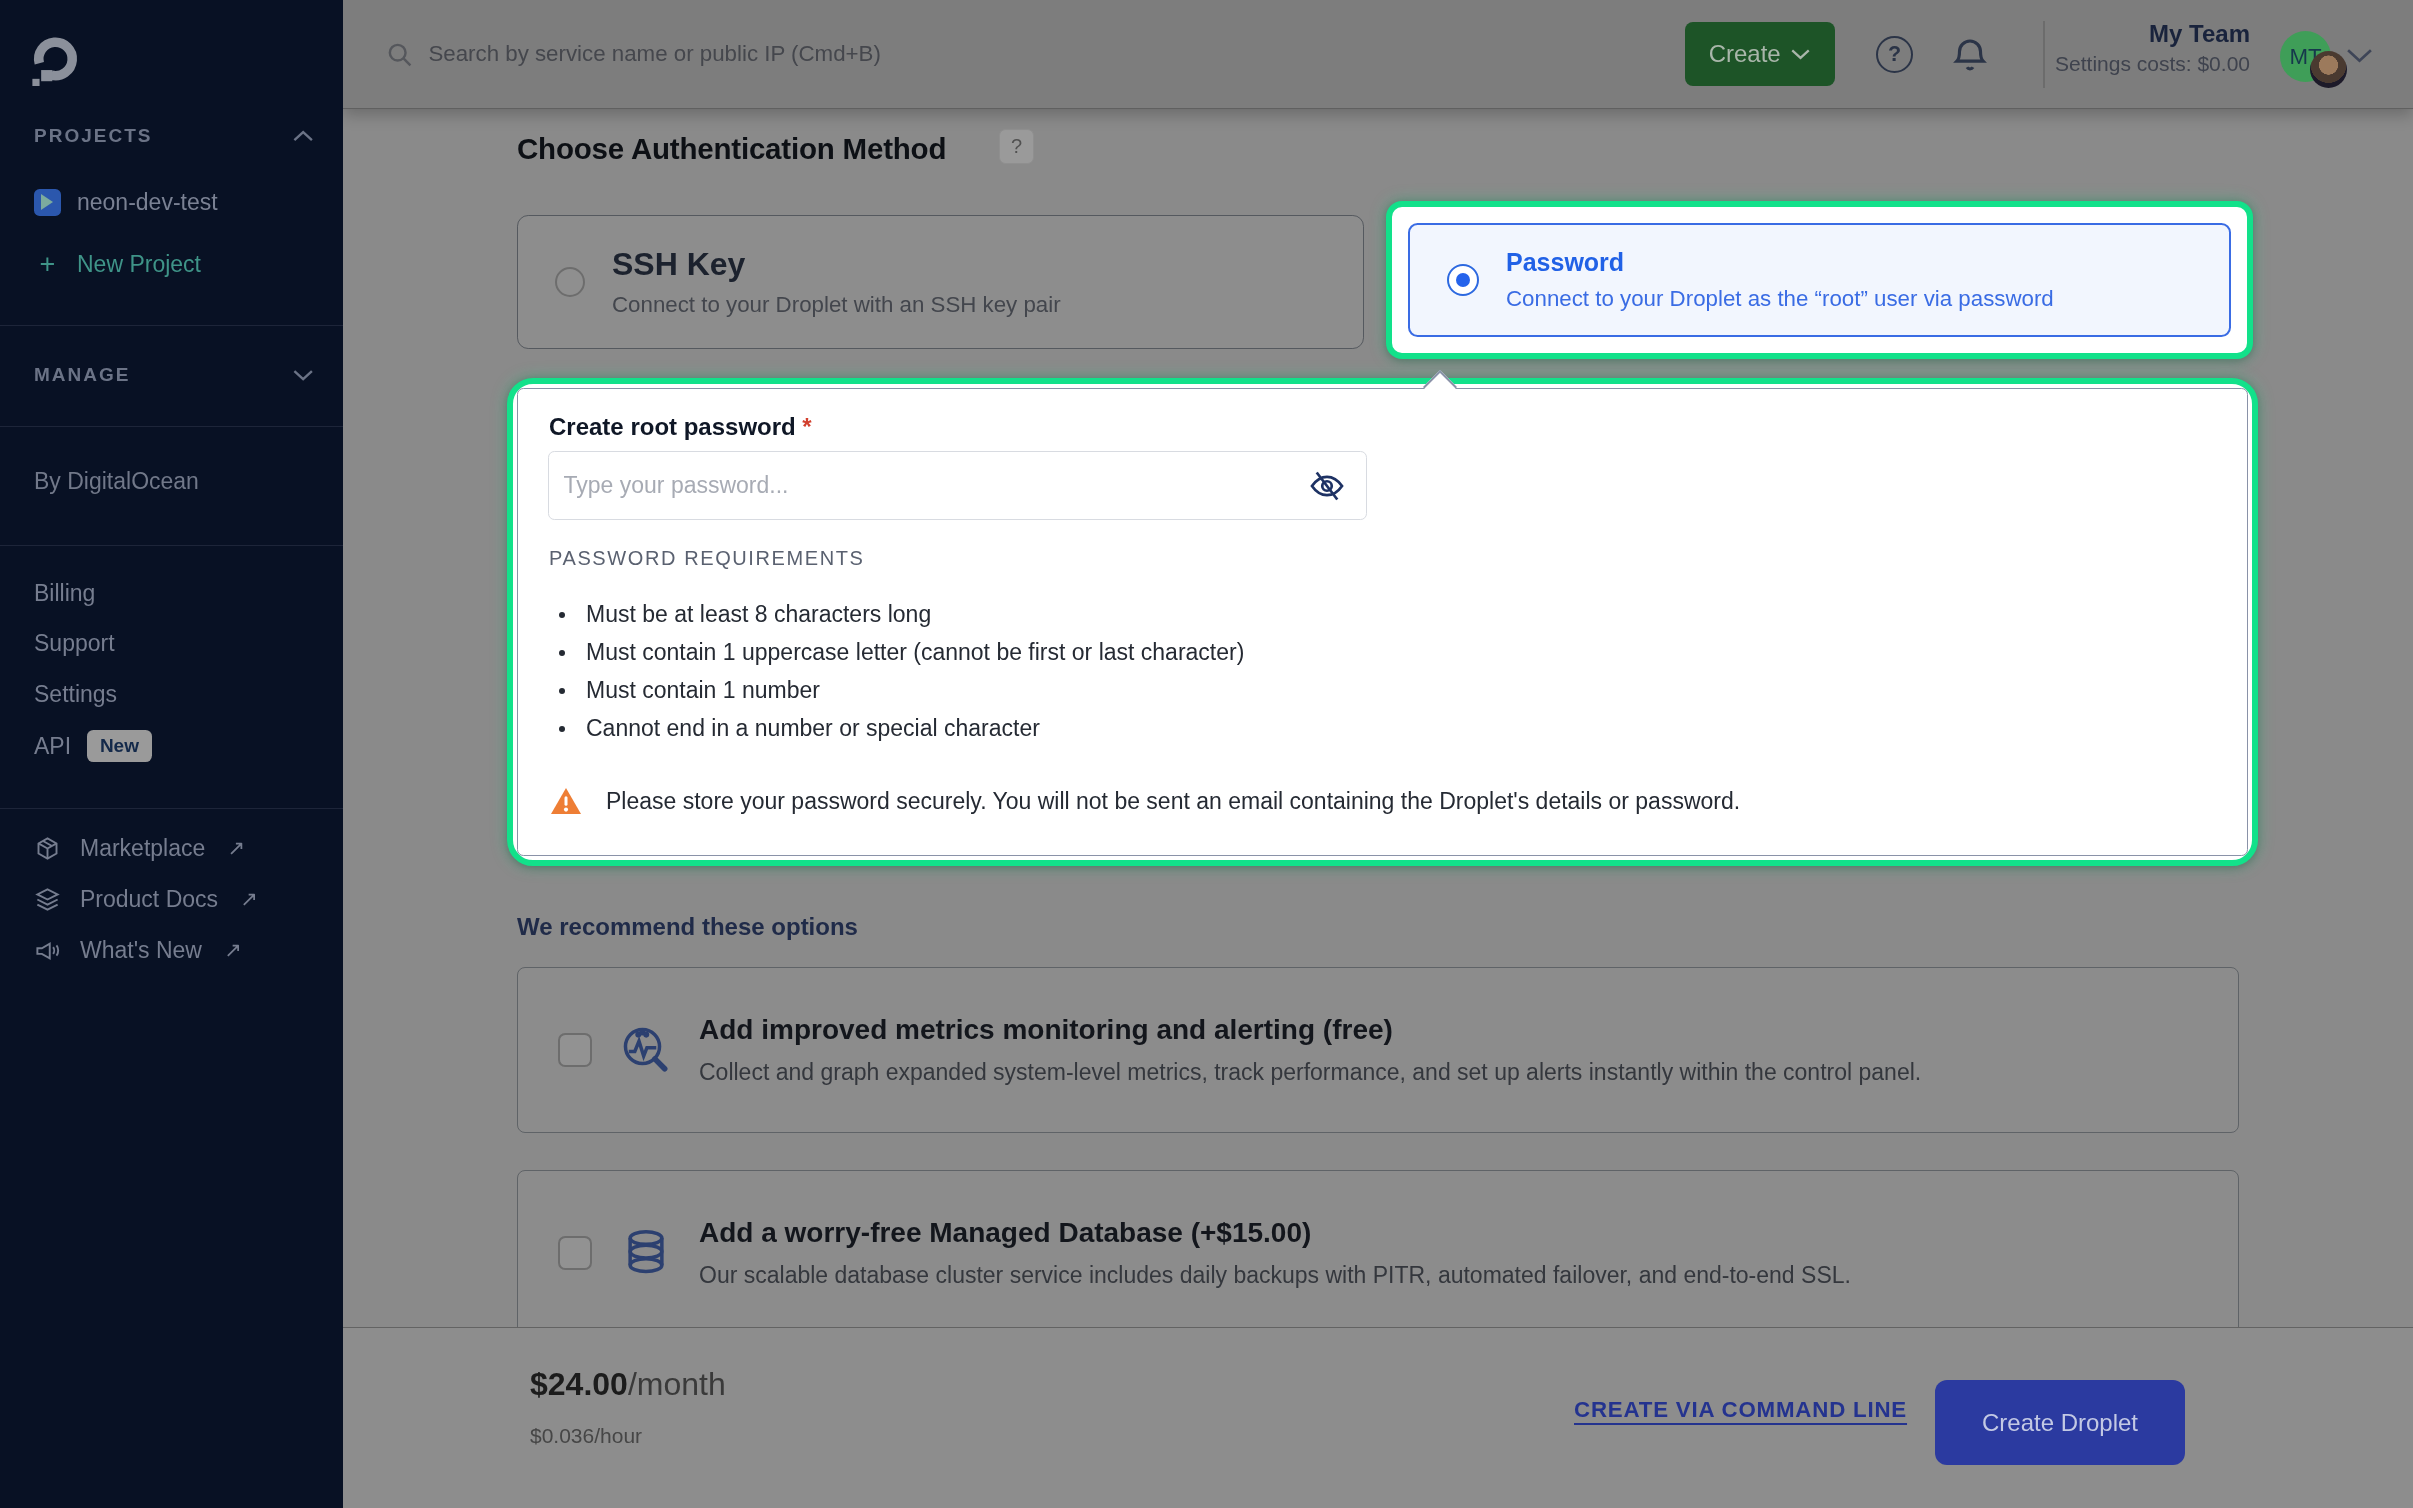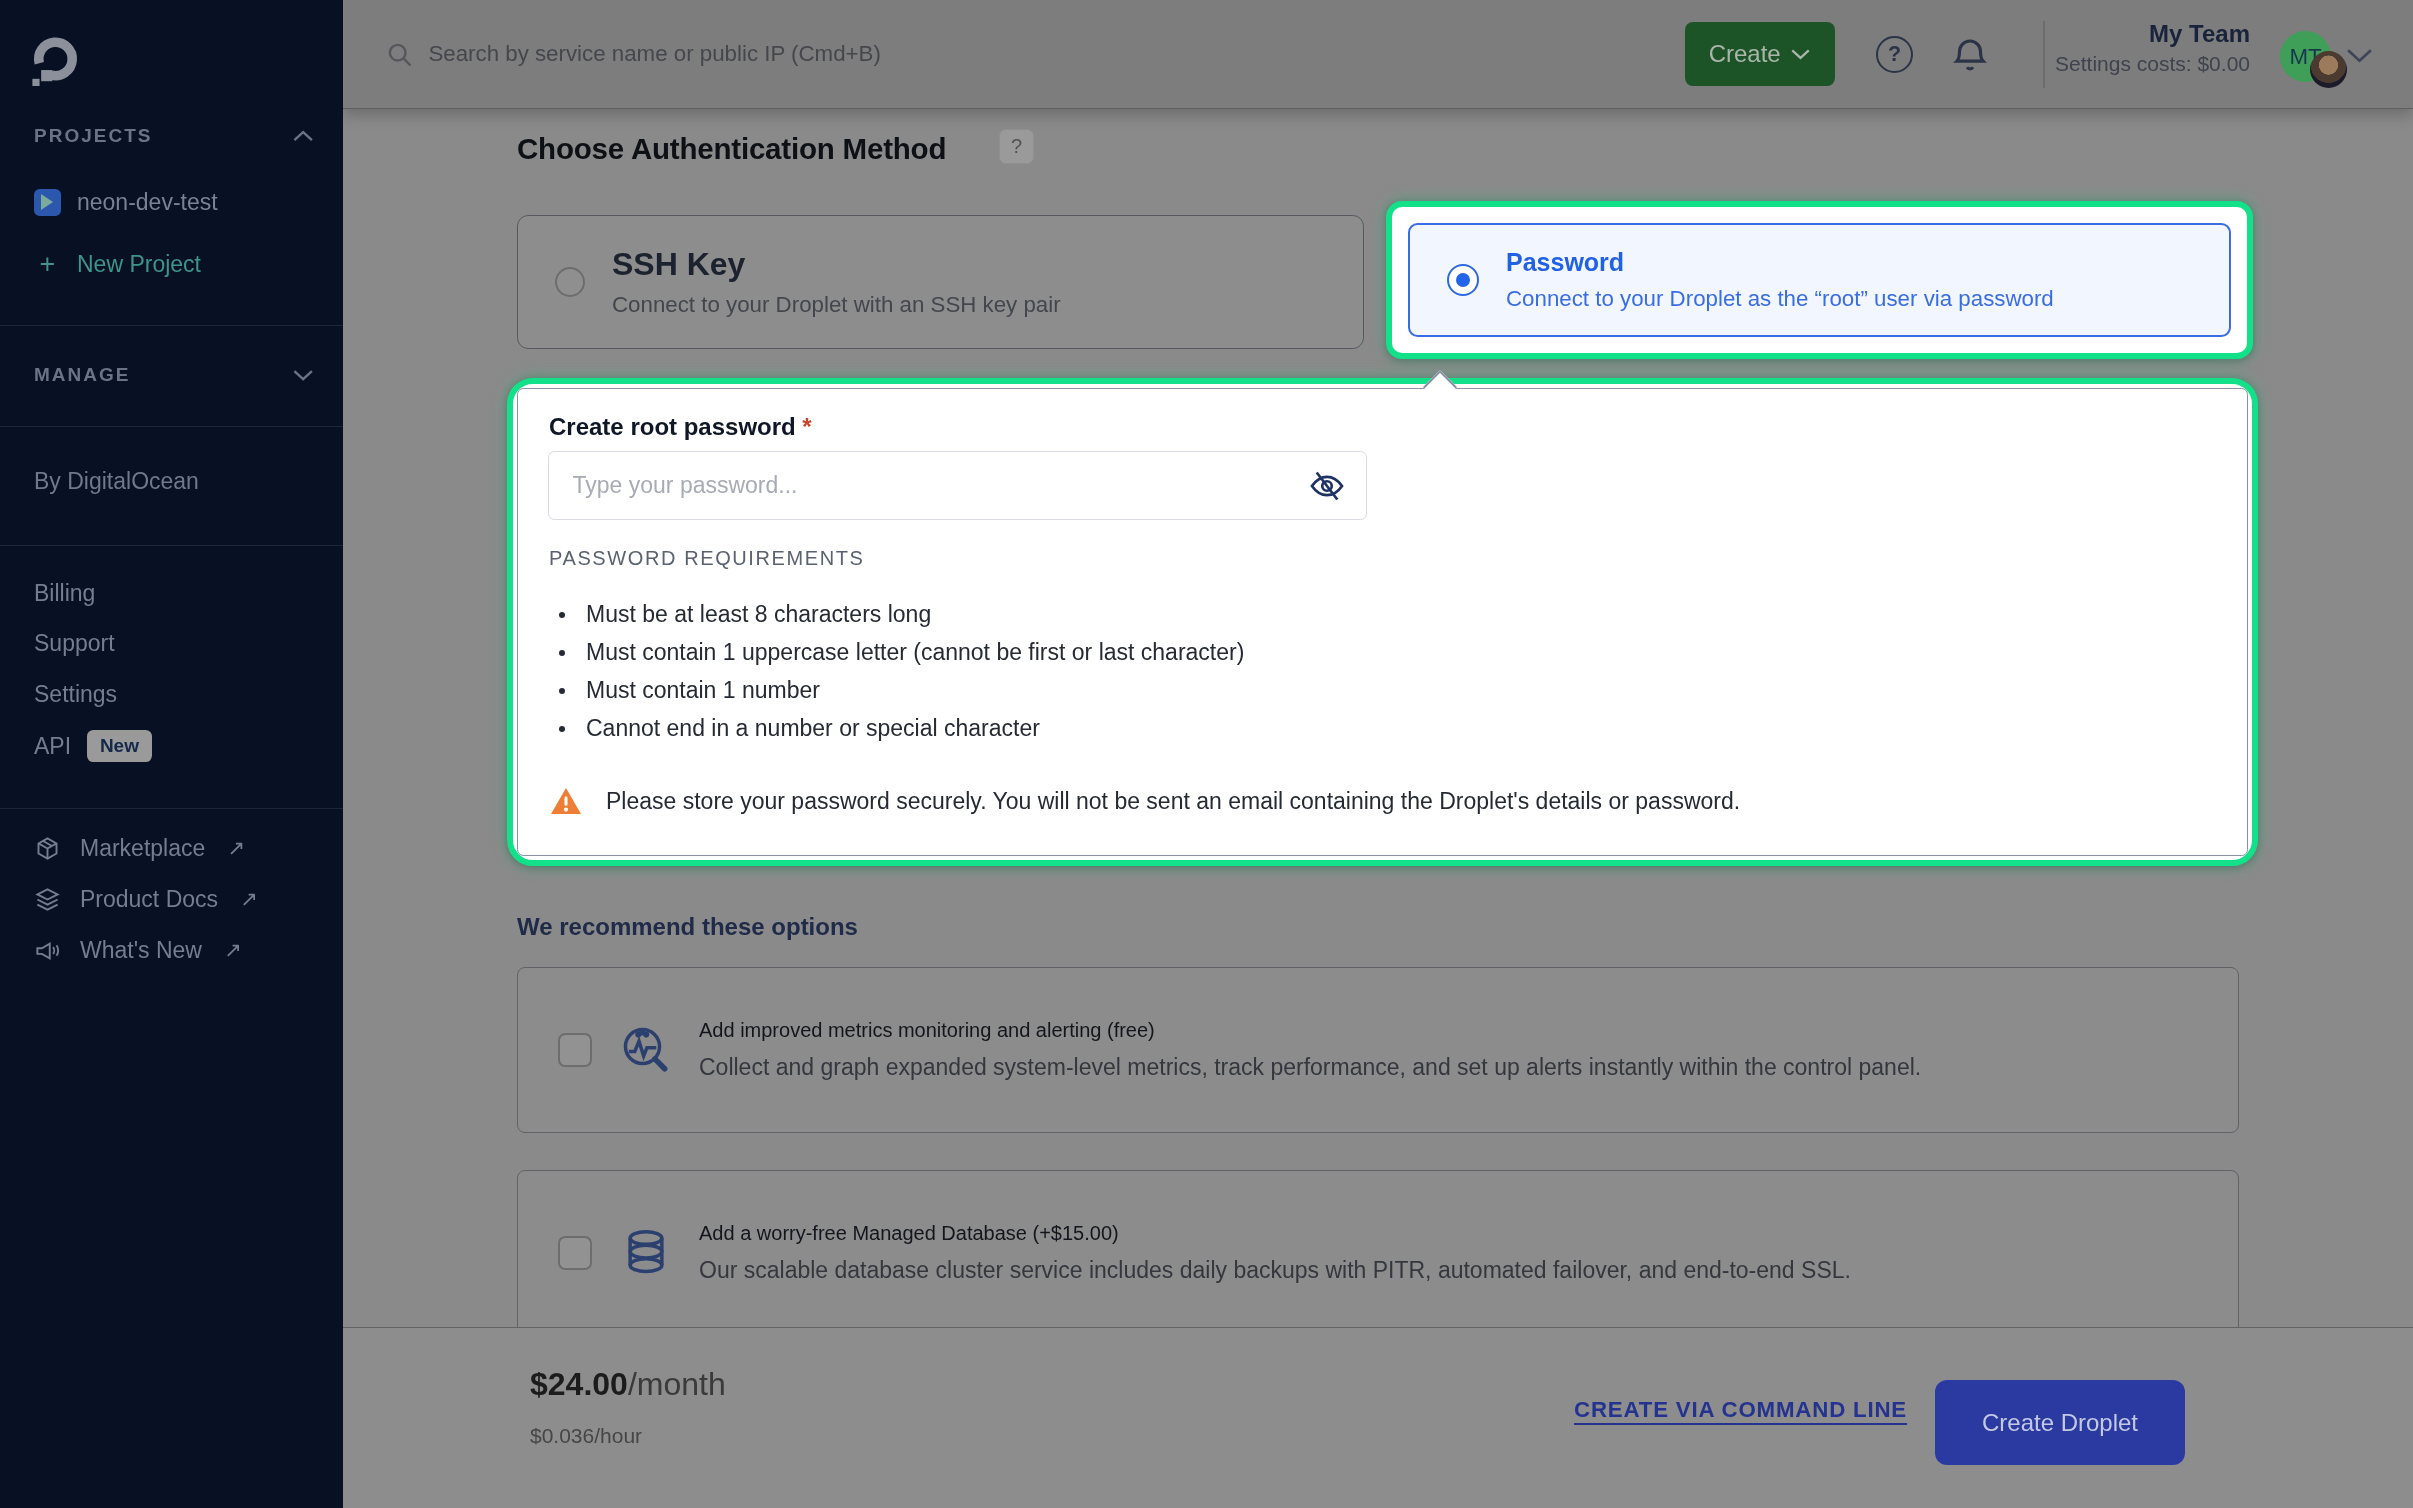--- a/index.html
+++ b/index.html
@@ -68,37 +68,37 @@
   .pw-card .t1{font-size:25px;font-weight:700;color:#2161e6;margin-bottom:9.6px}
   .pw-card .t2{font-size:22.3px;color:#3a6ce4}
 
   .panel-ring{position:absolute;left:164px;top:268px;width:1751px;height:488px;border-radius:26px;padding:4px;z-index:2}
   .panel{position:relative;width:100%;height:100%;background:#fff;border:1.6px solid #8a92a8;border-radius:6.4px}
   .caret{position:absolute;top:-13.6px;left:910px;width:24px;height:24px;background:#fff;
     border-left:2.4px solid #8a92a8;border-top:2.4px solid #8a92a8;transform:rotate(45deg)}
   .panel-label{position:absolute;left:31px;top:24px;font-size:24px;font-weight:700;color:#0f1726}
   .req-star{color:#d2402e;font-weight:700;margin-left:6.4px}
   .pw-input{position:absolute;left:29.5px;top:62px;width:819px;height:69px;border:1.6px solid #d8dbe1;border-radius:6.4px;
-    background:#fff;font-size:23px;color:#3c424d;padding:0 72px 0 24px;outline:none;font-family:"Liberation Sans",sans-serif}
+    background:#fff;font-size:23px;color:#3c424d;padding:0 72px 0 15px;outline:none;font-family:"Liberation Sans",sans-serif}
   .pw-input::placeholder{color:#a7abb4}
   .eye-btn{position:absolute;left:790px;top:78px;width:38px;height:38px;cursor:pointer}
   .req-title{position:absolute;left:31px;top:158px;font-size:20px;letter-spacing:1.6px;color:#5a6170}
   .req-list{position:absolute;left:31px;top:206px;list-style:none}
   .req-list li{height:38px;line-height:38px;font-size:23px;color:#252a33;padding-left:37px;position:relative}
   .req-list li::before{content:"";position:absolute;left:9.6px;top:17px;width:6.4px;height:6.4px;border-radius:50%;background:#252a33}
   .warn-row{position:absolute;left:31px;top:397px;display:flex;align-items:center;gap:23px}
   .warn-row .wtxt{font-size:23px;color:#252a33}
 
   .rec-title{position:absolute;left:174px;top:803px;font-size:24px;font-weight:700;color:#202b49}
   .rec-card{position:absolute;left:174px;width:1722px;height:166px;background:#8c8c8c;border:1.6px solid #5f6367;
     border-radius:8px;display:flex;align-items:center;padding-left:40px;gap:25.5px;cursor:pointer}
   .rec-a{top:857px}.rec-b{top:1060px}
   .checkbox{width:34px;height:34px;border:2.4px solid #6d6d6d;border-radius:7.2px;background:#929292;flex:0 0 34px}
   .rec-icon{width:56px;height:56px;flex:0 0 56px}
-  .rec-card .t1{font-size:20px;font-weight:400;color:#13161c;margin-bottom:12.8px}
+  .rec-card .t1{font-size:28px;font-weight:700;color:#13161c;margin-bottom:12.8px}
   .rec-card .t2{font-size:23px;color:#34373d}
 
   
   .footer{position:absolute;left:343px;top:1327px;width:2070px;height:181px;background:#8d8d8d;
     border-top:1.6px solid #636363;z-index:5}
   .price-month{position:absolute;left:187px;top:38px;font-size:32px;color:#1c1c1c}
   .price-month .big{font-weight:800}
   .price-month .suf{color:#3a3a3a;font-weight:400}
   .price-hour{position:absolute;left:187px;top:96px;font-size:21px;color:#464646}
   .cli-link{position:absolute;left:1231px;top:69px;font-size:22.3px;font-weight:700;letter-spacing:0.8px;color:#24338f;

